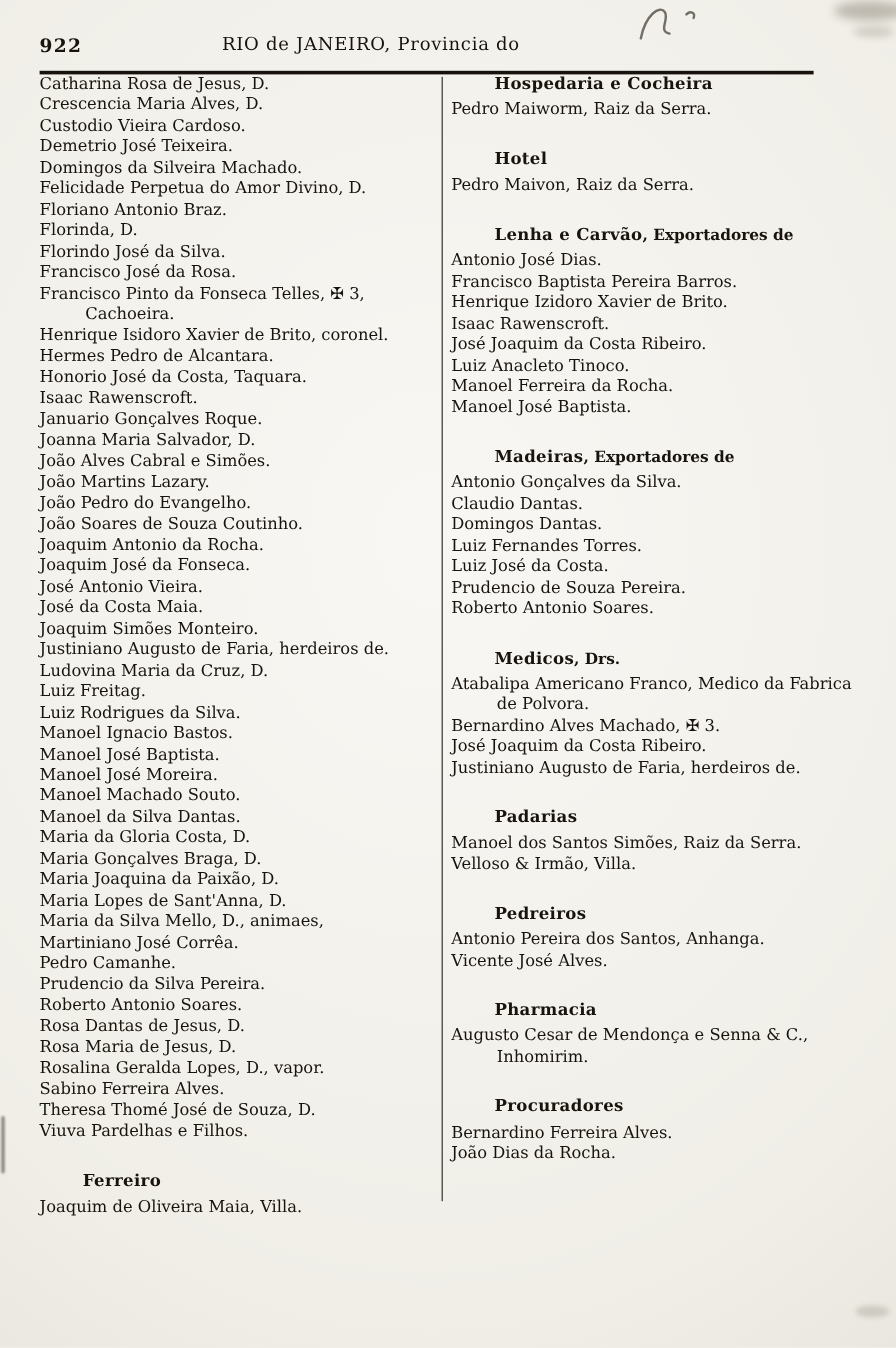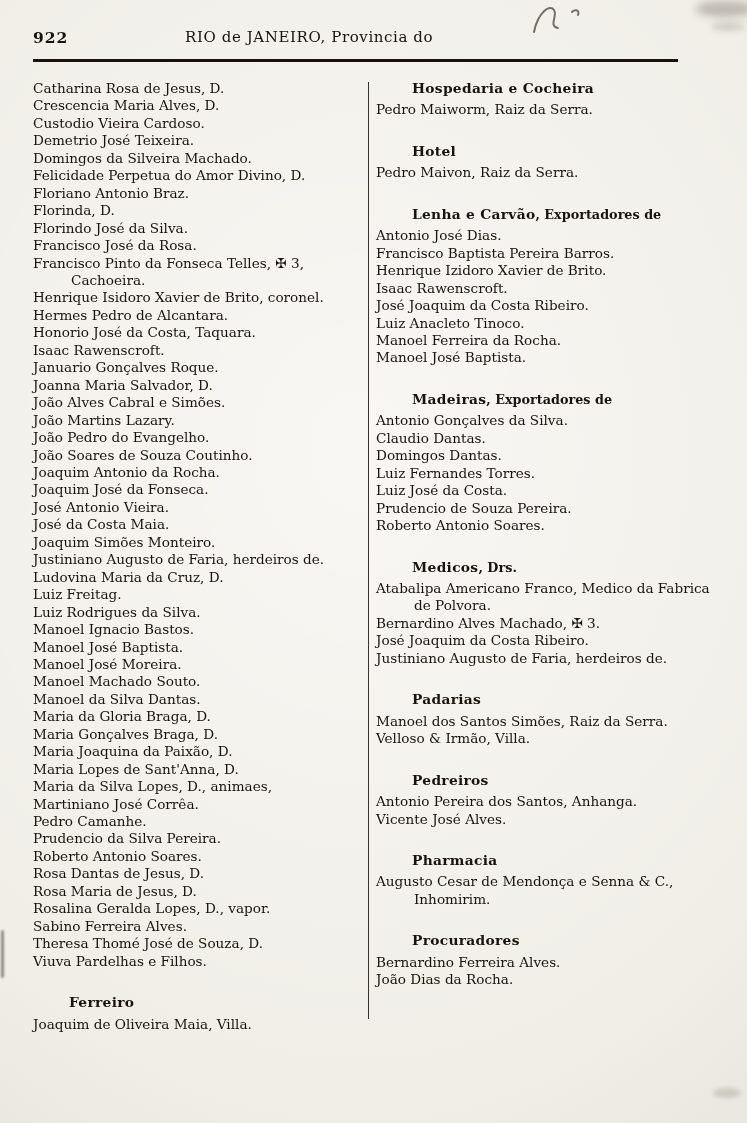--- a/index.html
+++ b/index.html
@@ -17,21 +17,21 @@
       rgba(255,255,255,.55) 0%, rgba(255,255,255,0) 55%, rgba(115,106,88,.16) 100%);
   }
   .page { position: relative; padding: 26px 18px 0 33px; }
 
   header.pagehead { position: relative; height: 26px; }
   .pgnum { position: absolute; left: 0; top: 2px; font-weight: bold; font-size: 15.5px; letter-spacing: 1px; }
   .title  { position: absolute; left: 152px; top: 2px; font-weight: normal; font-size: 15px; letter-spacing: .6px; white-space: nowrap; }
 
   .rule { margin-top: 7px; width: 645px; height: 3px; background: #17120c; }
 
-  .columns { display: flex; margin-top: 18px; align-items: stretch; }
+  .columns { display: flex; align-items: stretch; }
   .col-left  { width: 332px; }
   .divider   { width: 1px; background: #37322b; margin: 2px 7px 14px 3px; }
   .col-right { flex: 1; padding-right: 6px; }
 
   .entry {
     font-size: 13.6px; line-height: 17.45px;
     padding-left: 38px; text-indent: -38px;
   }
   .heading {
     font-size: 13.8px; line-height: 17.45px;
@@ -91,25 +91,25 @@
         <div class="entry">Joaquim Simões Monteiro.</div>
         <div class="entry">Justiniano Augusto de Faria, herdeiros de.</div>
         <div class="entry">Ludovina Maria da Cruz, D.</div>
         <div class="entry">Luiz Freitag.</div>
         <div class="entry">Luiz Rodrigues da Silva.</div>
         <div class="entry">Manoel Ignacio Bastos.</div>
         <div class="entry">Manoel José Baptista.</div>
         <div class="entry">Manoel José Moreira.</div>
         <div class="entry">Manoel Machado Souto.</div>
         <div class="entry">Manoel da Silva Dantas.</div>
-        <div class="entry">Maria da Gloria Braga, D.</div>
+        <div class="entry">Maria da Gloria Costa, D.</div>
         <div class="entry">Maria Gonçalves Braga, D.</div>
         <div class="entry">Maria Joaquina da Paixão, D.</div>
         <div class="entry">Maria Lopes de Sant'Anna, D.</div>
-        <div class="entry">Maria da Silva Lopes, D., animaes,</div>
+        <div class="entry">Maria da Silva Mello, D., animaes,</div>
         <div class="entry">Martiniano José Corrêa.</div>
         <div class="entry">Pedro Camanhe.</div>
         <div class="entry">Prudencio da Silva Pereira.</div>
         <div class="entry">Roberto Antonio Soares.</div>
         <div class="entry">Rosa Dantas de Jesus, D.</div>
         <div class="entry">Rosa Maria de Jesus, D.</div>
         <div class="entry">Rosalina Geralda Lopes, D., vapor.</div>
         <div class="entry">Sabino Ferreira Alves.</div>
         <div class="entry">Theresa Thomé José de Souza, D.</div>
         <div class="entry">Viuva Pardelhas e Filhos.</div>

